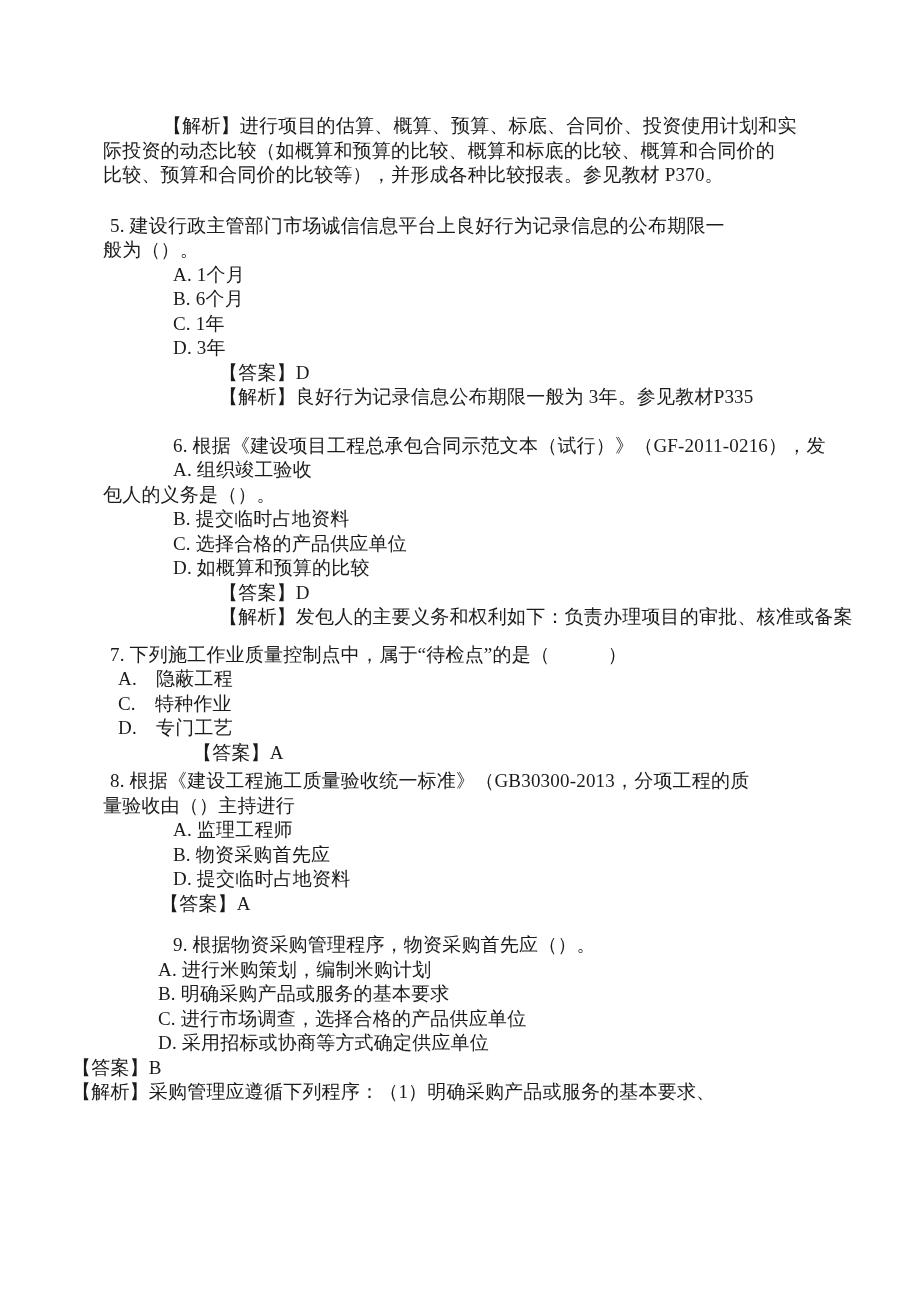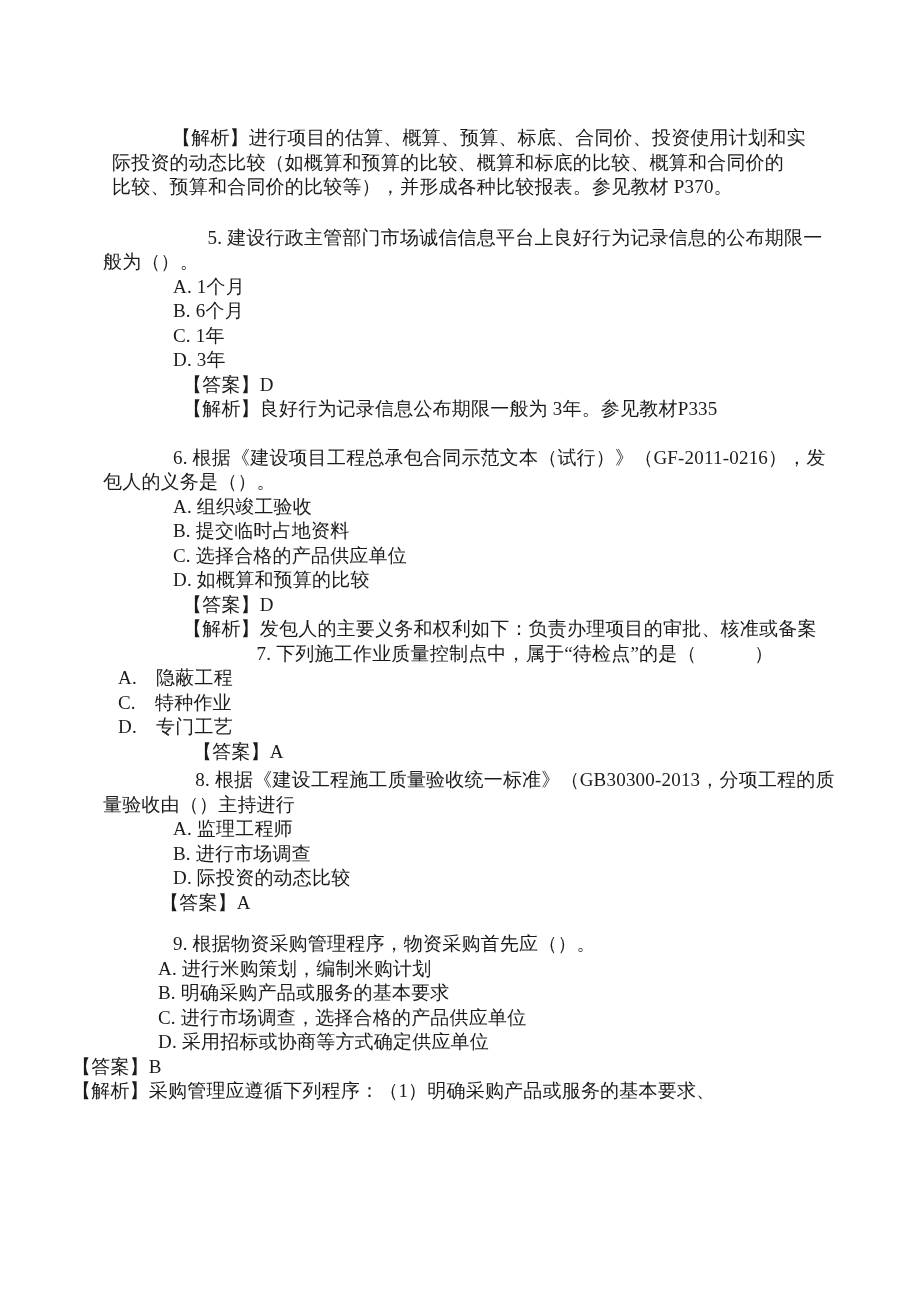--- a/index.html
+++ b/index.html
@@ -21,34 +21,34 @@
   .line {
     font-size: 19px;
     line-height: 24.5px;
     color: #1b1b1b;
     white-space: pre;
     letter-spacing: 0.2px;
   }
   
   .flush               { padding-left: 103px; }
   .analysis-indent     { padding-left: 163px; }
-  .question-indent     { padding-left: 110px; text-align: center; }
+  .question-indent     { padding-left: 110px; }
   .question-indent-alt { padding-left: 173px; }
   .option              { padding-left: 173px; }
   .option-wide         { padding-left: 118px; }
   .option-alt          { padding-left: 158px; }
-  .answer              { padding-left: 183px; }
+  .answer              { padding-left: 183px; margin-left: 36px; }
   .answer-deep         { padding-left: 193px; }
   .answer-mid          { padding-left: 160px; }
   .answer-alt          { padding-left: 72px; }
   
-  .block-analysis-q4 { margin-top: 16px; padding-left: 9px; }
+  .block-analysis-q4 { margin-top: 4px; }
   .block-question-5  { margin-top: 26px; }
   .block-question-6  { margin-top: 24px; }
-  .block-question-7  { }
+  .block-question-7  { margin-top: 13px; }
   .block-question-8  { margin-top: 4px; }
   .block-question-9  { margin-top: 17px; }
 </style>
 </head>
 <body>
 
 <div class="page">
   <div class="content" id="content">
       <div class="block block-analysis-q4">
         <div class="line analysis-indent">【解析】进行项目的估算、概算、预算、标底、合同价、投资使用计划和实</div>
@@ -60,41 +60,41 @@
         <div class="line flush">般为（）。</div>
         <div class="line option">A. 1个月</div>
         <div class="line option">B. 6个月</div>
         <div class="line option">C. 1年</div>
         <div class="line option">D. 3年</div>
         <div class="line answer">【答案】D</div>
         <div class="line answer">【解析】良好行为记录信息公布期限一般为 3年。参见教材P335</div>
       </div>
       <div class="block block-question-6">
         <div class="line question-indent-alt">6. 根据《建设项目工程总承包合同示范文本（试行）》（GF-2011-0216），发</div>
+        <div class="line option">A. 组织竣工验收</div>
         <div class="line flush">包人的义务是（）。</div>
-        <div class="line option">A. 组织竣工验收</div>
         <div class="line option">B. 提交临时占地资料</div>
         <div class="line option">C. 选择合格的产品供应单位</div>
         <div class="line option">D. 如概算和预算的比较</div>
         <div class="line answer">【答案】D</div>
         <div class="line answer">【解析】发包人的主要义务和权利如下：负责办理项目的审批、核准或备案</div>
       </div>
       <div class="block block-question-7">
         <div class="line question-indent">7. 下列施工作业质量控制点中，属于“待检点”的是（　　　）</div>
         <div class="line option-wide">A.　隐蔽工程</div>
         <div class="line option-wide">C.　特种作业</div>
         <div class="line option-wide">D.　专门工艺</div>
         <div class="line answer-deep">【答案】A</div>
       </div>
       <div class="block block-question-8">
         <div class="line question-indent">8. 根据《建设工程施工质量验收统一标准》（GB30300-2013，分项工程的质</div>
         <div class="line flush">量验收由（）主持进行</div>
         <div class="line option">A. 监理工程师</div>
-        <div class="line option">B. 进行市场调查</div>
-        <div class="line option">D. 际投资的动态比较</div>
+        <div class="line option">B. 物资采购首先应</div>
+        <div class="line option">D. 提交临时占地资料</div>
         <div class="line answer-mid">【答案】A</div>
       </div>
       <div class="block block-question-9">
         <div class="line question-indent-alt">9. 根据物资采购管理程序，物资采购首先应（）。</div>
         <div class="line option-alt">A. 进行米购策划，编制米购计划</div>
         <div class="line option-alt">B. 明确采购产品或服务的基本要求</div>
         <div class="line option-alt">C. 进行市场调查，选择合格的产品供应单位</div>
         <div class="line option-alt">D. 采用招标或协商等方式确定供应单位</div>
         <div class="line answer-alt">【答案】B</div>
         <div class="line answer-alt">【解析】采购管理应遵循下列程序：（1）明确采购产品或服务的基本要求、</div>

